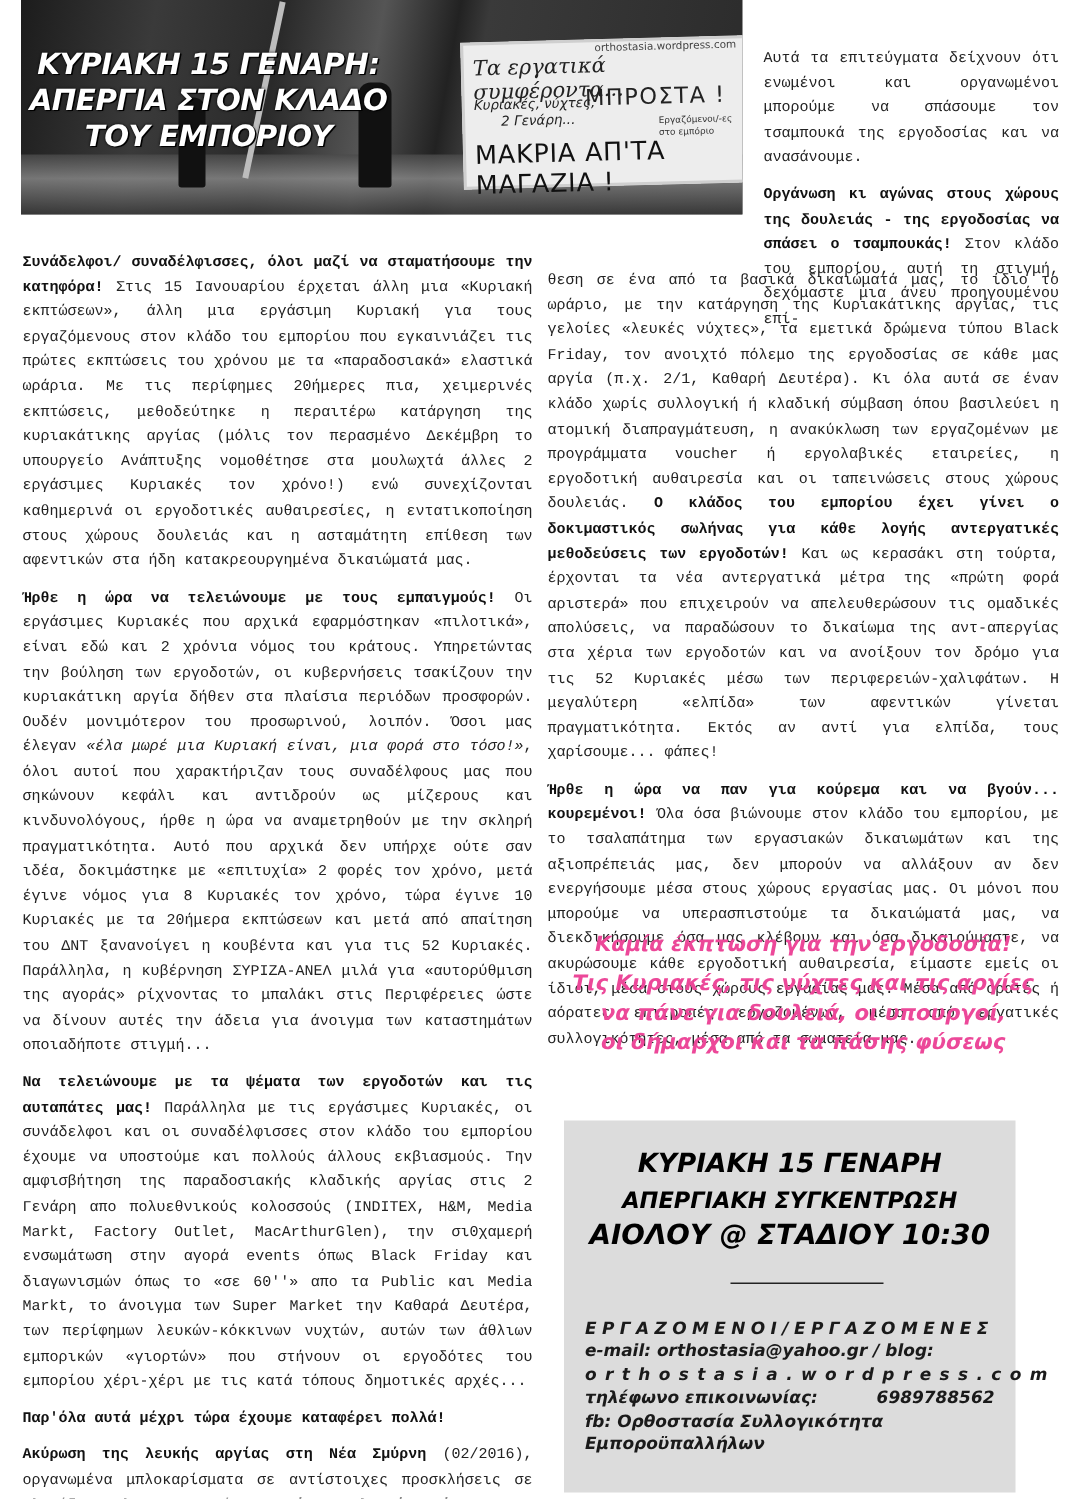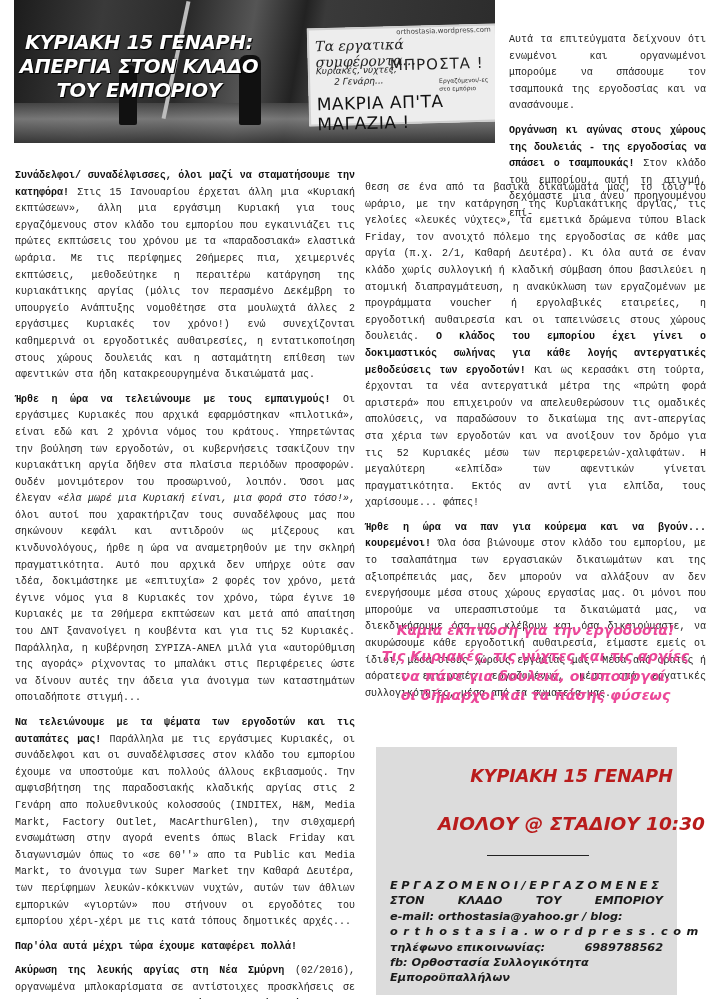--- a/index.html
+++ b/index.html
@@ -30,21 +30,21 @@
   .col b { color:#111; }
   .left { left:15px; top:155px; width:340px; }
   .right-top { left:509px; top:19px; width:197px; }
   .right-main { left:365px; top:167px; width:341px; }
   .slogans { position:absolute; left:365px; top:620px; width:341px; text-align:center;
              font-family:"DejaVu Sans", sans-serif; font-weight:bold; font-style:italic; color:#ec4899; }
   .slogans .s1 { font-size:14px; line-height:20px; margin-bottom:7px; }
   .slogans .s2 { font-size:14.2px; line-height:19.5px; }
   .box { position:absolute; left:376px; top:747px; width:301px; height:248px; background:#dcdcdc; }
   .box .h { position:absolute; left:0; width:301px; text-align:center; font-family:"DejaVu Sans", sans-serif;
-            font-weight:bold; font-style:italic; color:#b91c1c;padding-left:45px; }
+            font-weight:bold; font-style:italic; color:#000000; }
   .box .h1 { top:19px; font-size:17.5px; }
   .box .h2 { top:44px; font-size:15px; }
   .box .h3 { top:66px; font-size:18.5px; }
   .box .rule { position:absolute; left:111px; top:108px; width:102px; height:1px; background:#222; }
   .box .contact { position:absolute; left:14px; top:131px; width:273px; font-family:"DejaVu Sans", sans-serif;
             font-weight:bold; font-style:italic; font-size:11.3px; line-height:15.4px; color:#1a1a1a; }
   .contact .spread { display:flex; justify-content:space-between; }
   .contact .ls1 { letter-spacing:3.6px; }
   .contact .ls2 { letter-spacing:5.6px; }
 </style>
@@ -115,30 +115,25 @@
   <div class="s1">Καμία έκπτωση για την εργοδοσία!</div>
   <div class="s2">
     <div>Τις Κυριακές, τις νύχτες και τις αργίες</div>
     <div>να πάνε για δουλειά, οι υπουργοί,</div>
     <div>οι δήμαρχοι και τα πάσης φύσεως</div>
   </div>
 </div>
 
 <div class="box">
   <div class="h h1">ΚΥΡΙΑΚΗ 15 ΓΕΝΑΡΗ</div>
+  <div class="h h2">ΑΠΕΡΓΙΑΚΗ ΣΥΓΚΕΝΤΡΩΣΗ</div>
   <div class="h h3">ΑΙΟΛΟΥ @ ΣΤΑΔΙΟΥ 10:30</div>
   <div class="rule"></div>
   <div class="contact">
     <div class="ls1">ΕΡΓΑΖΟΜΕΝΟΙ/ΕΡΓΑΖΟΜΕΝΕΣ</div>
-    <div class="spread">
-      <span>ΣΤΟΝ</span>
-      <span>ΚΛΑΔΟ</span>
-      <span>ΤΟΥ</span>
-      <span>ΕΜΠΟΡΙΟΥ</span>
-    </div>
     <div>e-mail: orthostasia@yahoo.gr / blog:</div>
     <div class="ls2">orthostasia.wordpress.com</div>
     <div class="spread">
       <span>τηλέφωνο επικοινωνίας:</span>
       <span>6989788562</span>
     </div>
     <div>fb: Ορθοστασία Συλλογικότητα</div>
     <div>Εμποροϋπαλλήλων</div>
   </div>
 </div>

